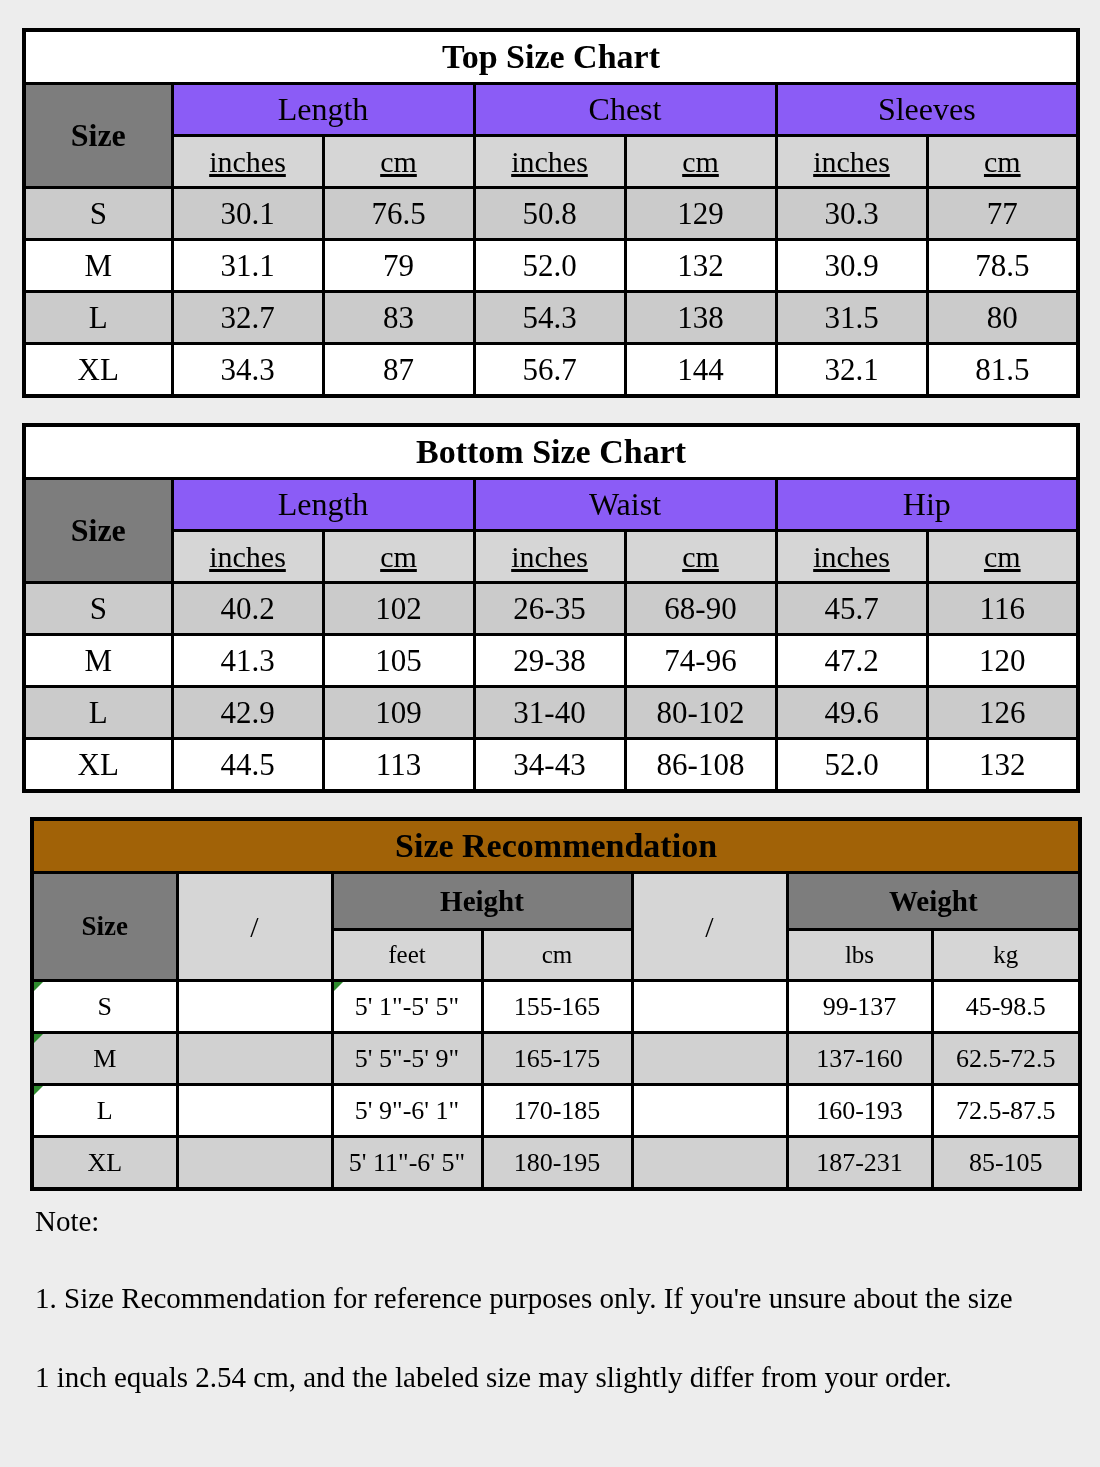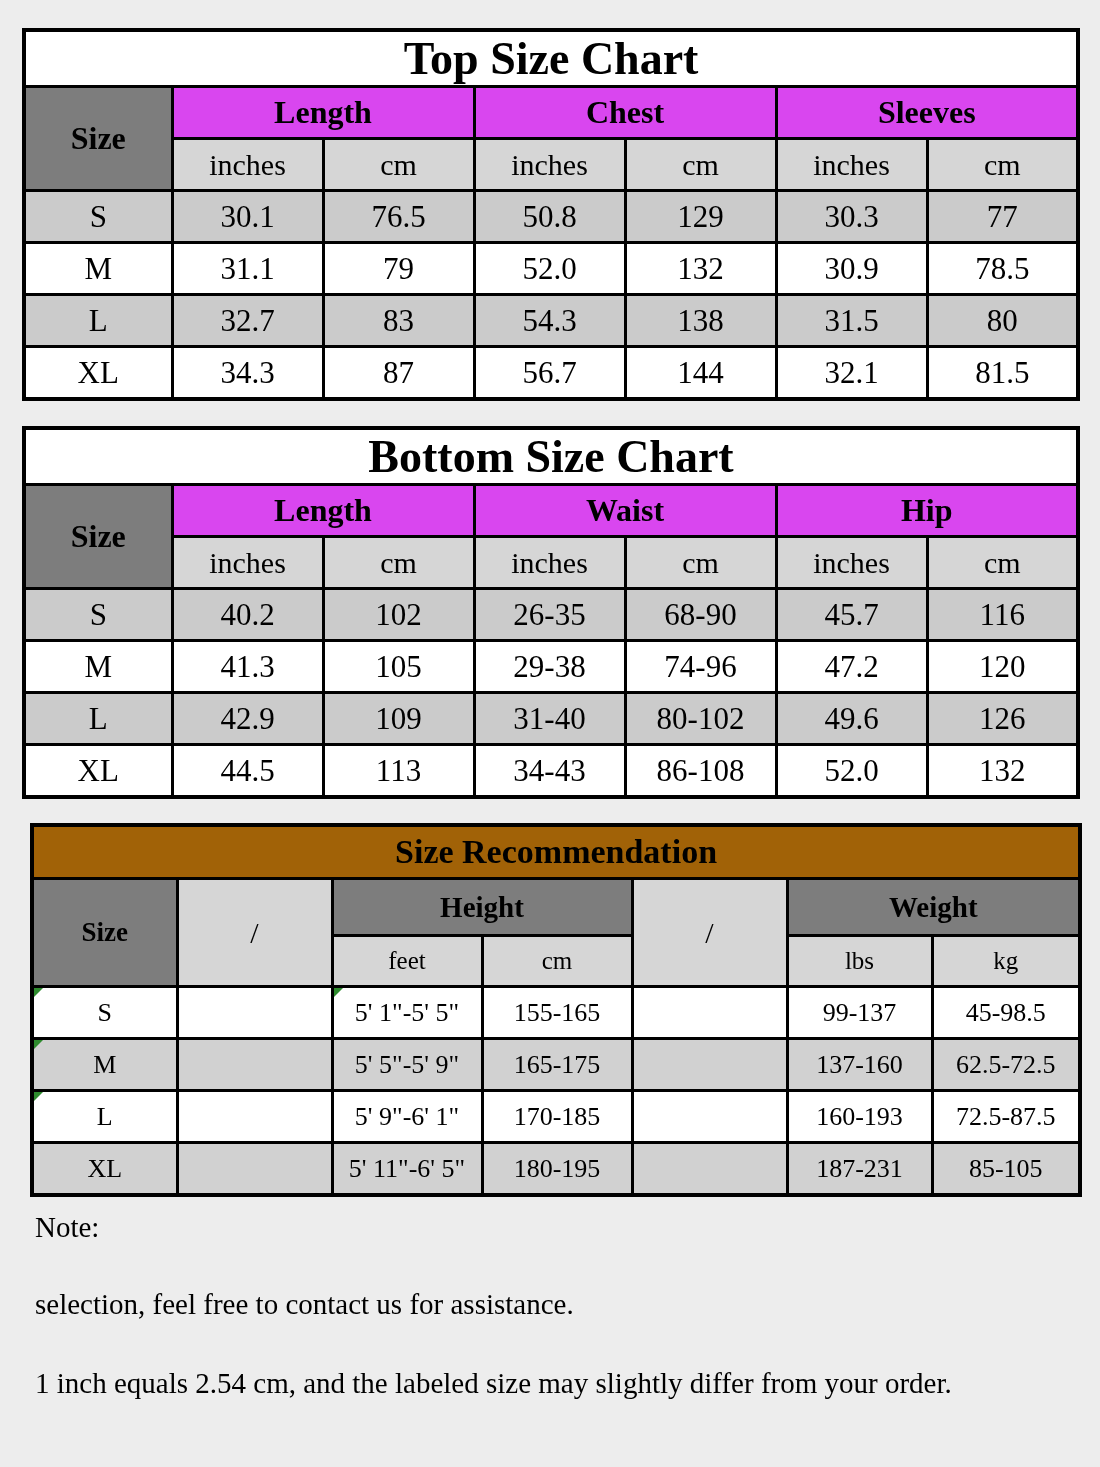--- a/index.html
+++ b/index.html
@@ -22,23 +22,23 @@
     text-align: center;
     vertical-align: middle;
     padding: 0;
     overflow: hidden;
     position: relative;
   }
   
   .t12 { width: 1056px; }
   .t12 col.c-size  { width: 148px; }
   .t12 col.c-val   { width: 151px; }
-  .t12 .title-row td   { height: 50px; font-size: 46px; font-weight: bold; background: #ffffff; }
-  .t12 .group-row td   { height: 49px; font-size: 32px; font-weight: bold; background: #d946ef; }
-  .t12 .unit-row td    { height: 49px; font-size: 30px; background: #d6d6d6; }
+  .t12 .title-row td   { height: 50px; font-size: 34px; font-weight: bold; background: #ffffff; }
+  .t12 .group-row td   { height: 49px; font-size: 32px; font-weight: normal; background: #8b5cf6; }
+  .t12 .unit-row td    { height: 49px; font-size: 30px; background: #d6d6d6; text-decoration: underline; }
   .t12 td.size-head    { font-size: 32px; font-weight: bold; background: #7d7d7d; }
   .t12 .data-row td    { height: 49px; font-size: 31px; }
   
   .t3 { width: 1048px; }
   .t3 col.c0 { width: 145px; }
   .t3 col.c1 { width: 155px; }
   .t3 col.c2 { width: 150px; }
   .t3 col.c3 { width: 150px; }
   .t3 col.c4 { width: 155px; }
   .t3 col.c5 { width: 145px; }
@@ -277,17 +277,17 @@
     <td>180-195</td>
     <td></td>
     <td>187-231</td>
     <td>85-105</td>
   </tr>
 </tbody>
   </table>
 
 <div class="note-label">Note:</div>
 <div class="note-paragraph">
-  <span>selection, feel free to contact us for assistance.</span>
+  <span>1. Size Recommendation for reference purposes only. If you're unsure about the size</span>
 </div>
 <div class="note-paragraph">
   <span>1 inch equals 2.54 cm, and the labeled size may slightly differ from your order.</span>
 </div>
 
 </body></html>

